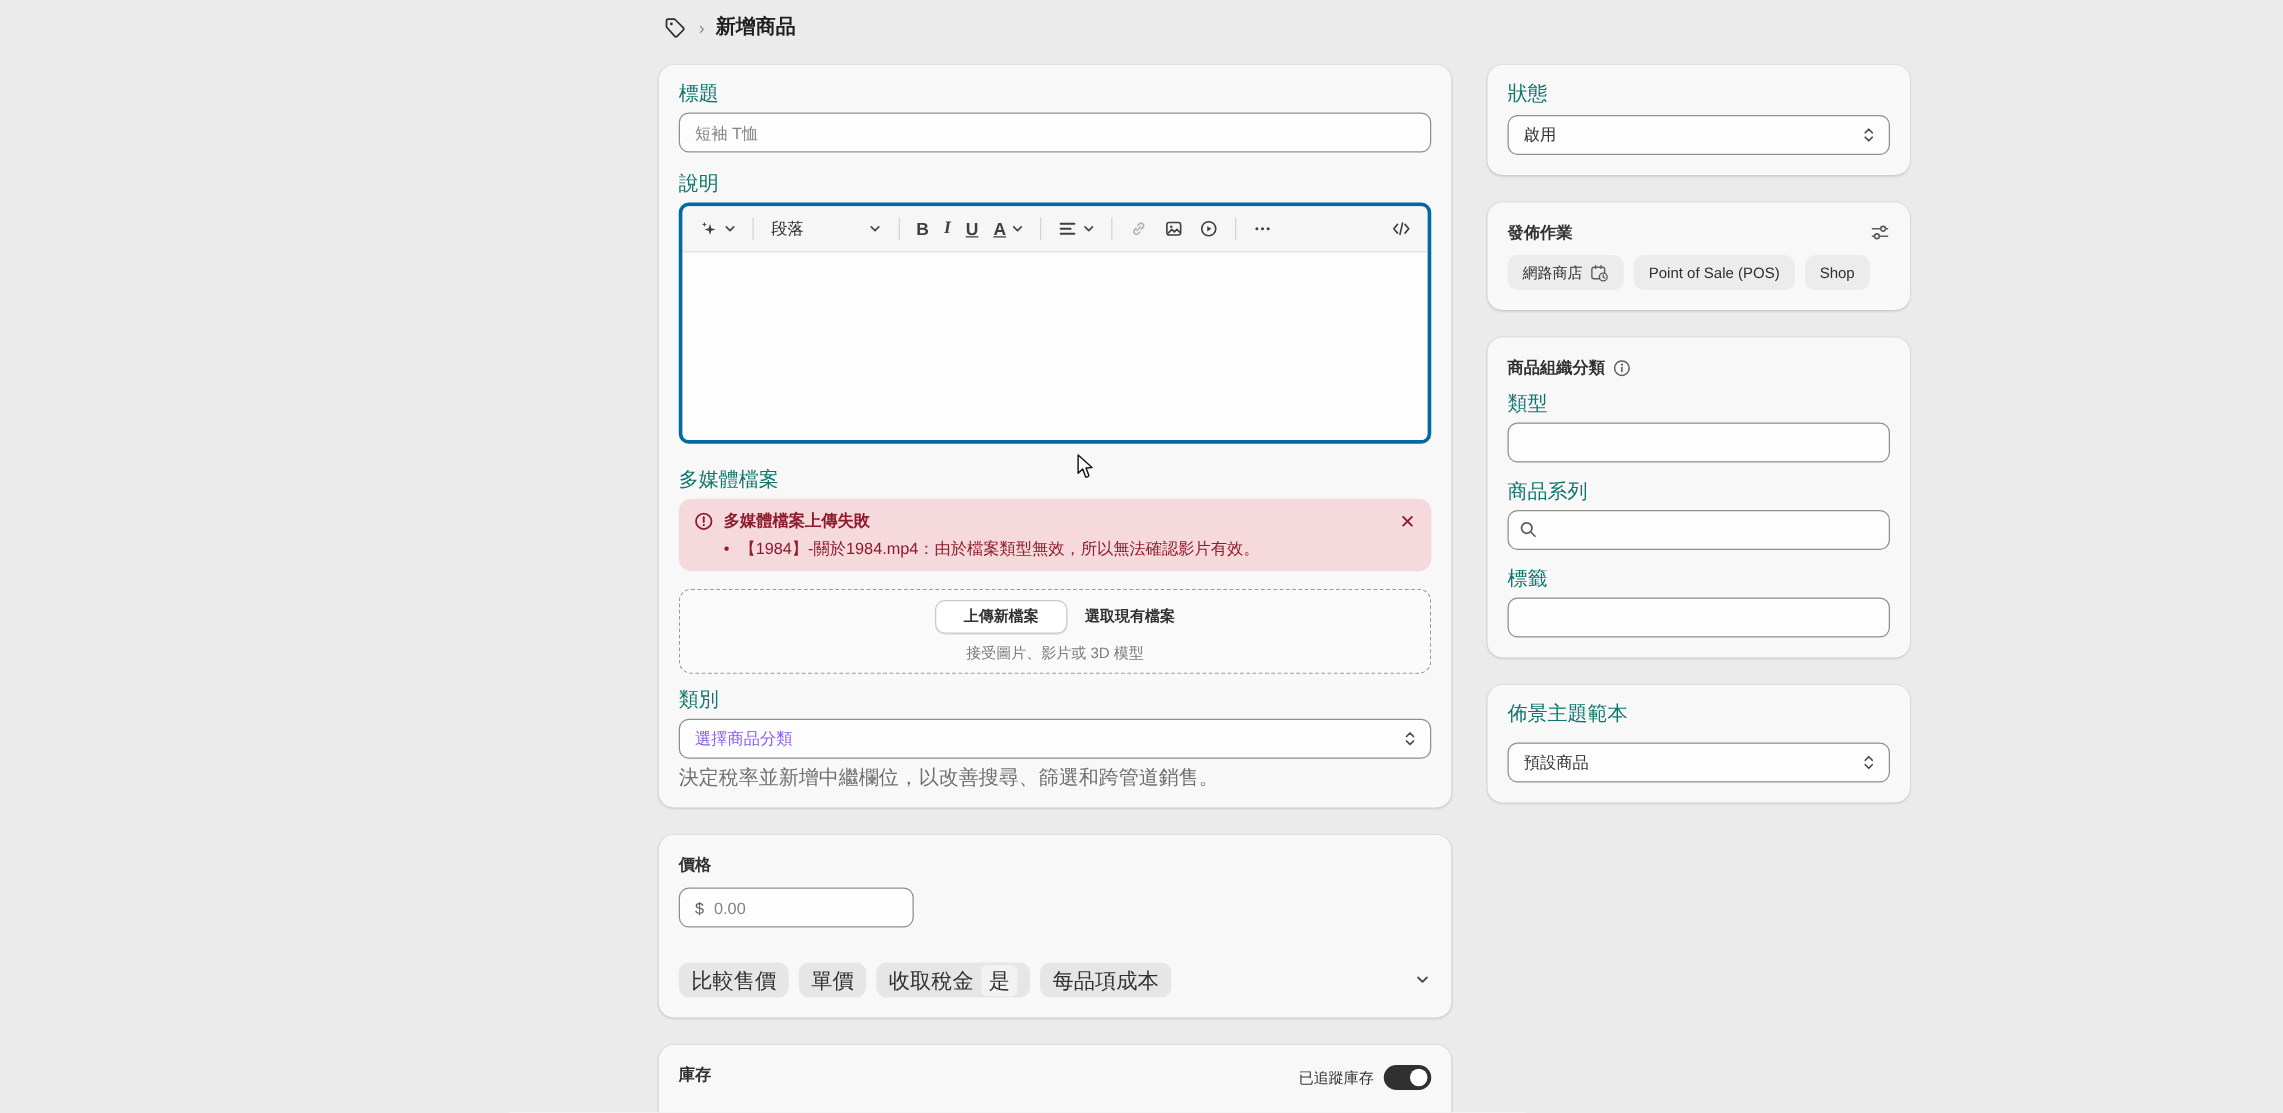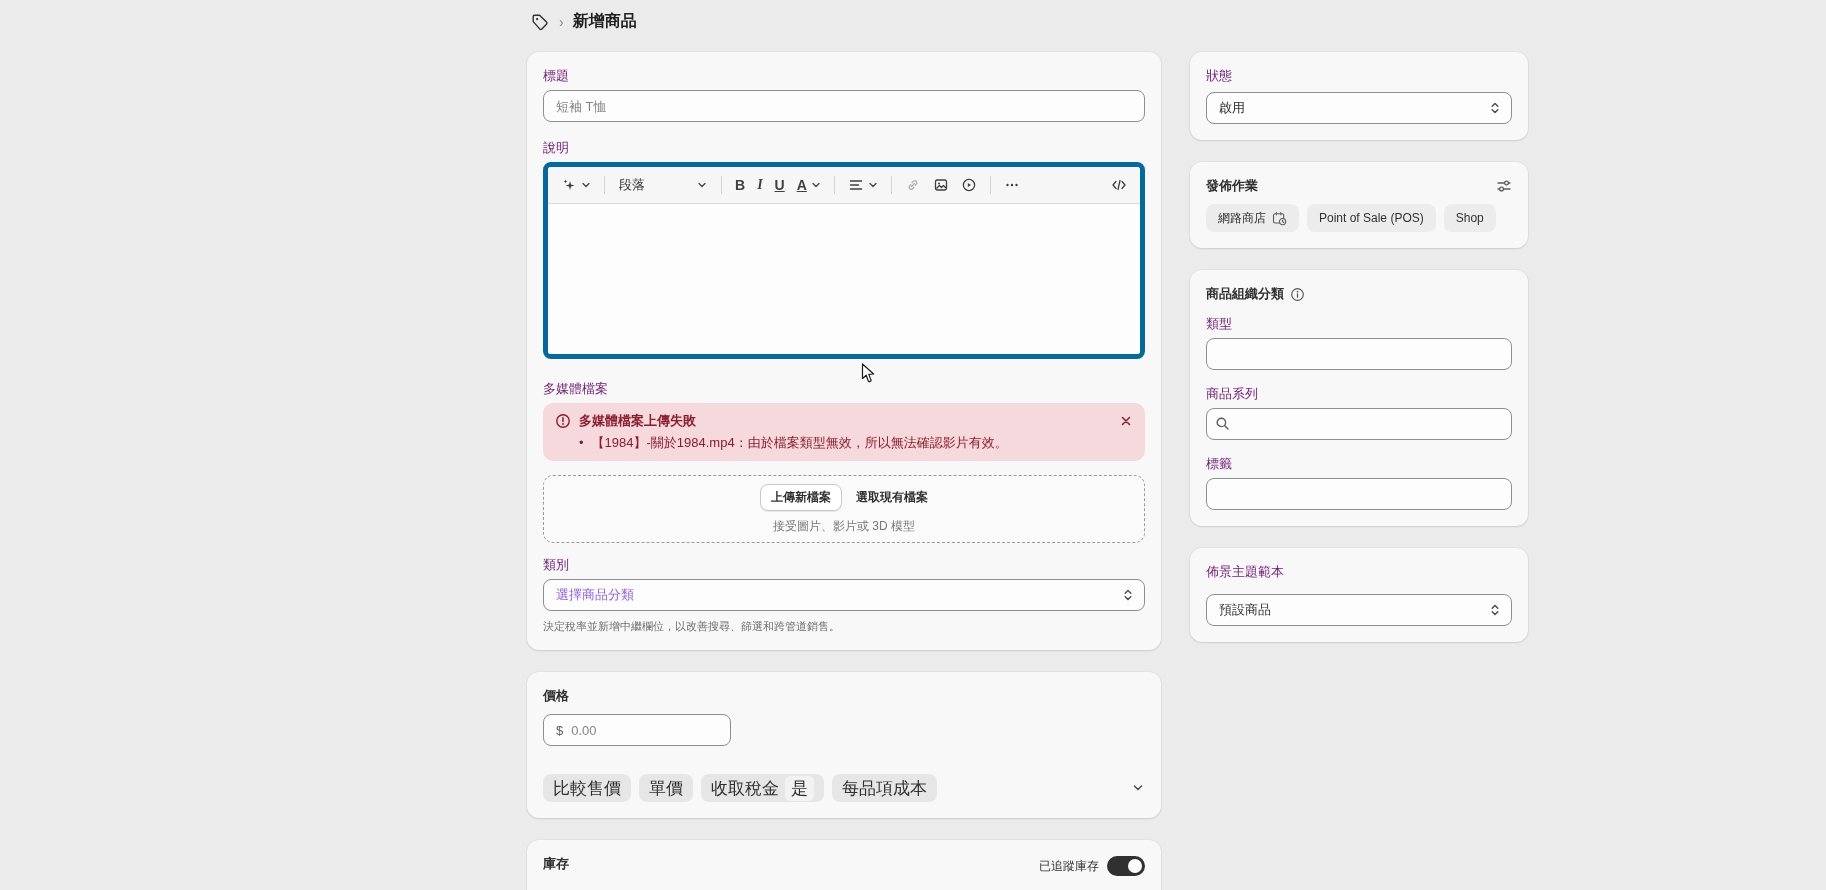--- a/index.html
+++ b/index.html
@@ -9,49 +9,49 @@
     -webkit-font-smoothing:antialiased;
   }
   
   .breadcrumb{position:absolute;left:530px;top:11px;display:flex;align-items:center;gap:9px;}
   .breadcrumb .sep{color:#8a8a8a;font-size:14px;line-height:1;}
   .page-title{font-size:16px;font-weight:700;color:#1f1f1f;}
   
   .main-col{position:absolute;left:527px;top:52px;width:634px;display:flex;flex-direction:column;gap:22px;}
   .side-col{position:absolute;left:1190px;top:52px;width:338px;display:flex;flex-direction:column;gap:22px;}
   .card{background:#f8f8f8;border-radius:12px;box-shadow:0 1px 2px rgba(0,0,0,.10),0 0 0 1px rgba(0,0,0,.03);padding:16px;box-sizing:border-box;}
-  .label{display:block;font-size:13px;line-height:16px;color:#701a75;margin-bottom:6px;}
+  .label{display:block;font-size:16px;line-height:16px;color:#0f766e;margin-bottom:6px;}
   .heading{font-size:13px;line-height:16px;font-weight:700;color:#303030;}
   .input{width:100%;box-sizing:border-box;height:32px;background:#fdfdfd;border:1px solid #8f8f8f;border-radius:8px;padding:0 12px;font-size:13px;color:#303030;font-family:inherit;outline:none;}
   .input::placeholder{color:#848484;}
   .selectbox{display:flex;align-items:center;justify-content:space-between;height:32px;background:#fdfdfd;border:1px solid #8f8f8f;border-radius:8px;padding:0 10px 0 12px;font-size:13px;box-sizing:border-box;cursor:pointer;}
   .selectbox .val{color:#303030;}
   .selectbox .ph{color:#8b5cf6;}
-  .help-text{font-size:11px;line-height:15px;color:#6f6f6f;margin-top:8px;}
-  
-  .editor{border:5px solid #0369a1;border-radius:8px;overflow:hidden;margin-bottom:22px;background:#fbfbfb;}
+  .help-text{font-size:16px;line-height:15px;color:#6f6f6f;margin-top:8px;}
+  
+  .editor{border:3px solid #0369a1;border-radius:8px;overflow:hidden;margin-bottom:22px;background:#fbfbfb;}
   .editor-toolbar{display:flex;align-items:center;height:36px;padding:0 8px;background:#f6f6f6;border-bottom:1px solid #dadada;gap:2px;}
   .tb-btn{display:flex;align-items:center;gap:4px;padding:4px 5px;border-radius:6px;cursor:pointer;color:#3f3f3f;}
   .tb-div{width:1px;height:18px;background:#d4d4d4;margin:0 6px;flex:none;}
   .tb-letter{font-size:14px;line-height:16px;font-weight:700;}
   .tb-letter.it{font-style:italic;font-weight:600;font-family:"Liberation Serif",serif;}
   .tb-letter.un{text-decoration:underline;font-weight:600;}
   .tb-para{font-size:13px;color:#303030;display:flex;align-items:center;gap:52px;padding:4px 6px;}
   .editor-body{height:150px;background:#fdfdfd;}
   .tb-spacer{flex:1;}
   
   .banner{background:#f6d9dc;border-radius:10px;padding:10px 12px;margin-bottom:14px;color:#8e1b2c;}
   .banner-head{display:flex;align-items:center;gap:8px;}
   .banner-title{font-size:13px;font-weight:700;line-height:16px;flex:1;}
   .banner-item{display:flex;gap:8px;font-size:13px;line-height:17px;margin:5px 0 0 24px;}
   .banner-close{cursor:pointer;display:flex;align-items:center;}
   
   .dropzone{border:1px dashed #9a9a9a;border-radius:10px;height:66px;display:flex;flex-direction:column;align-items:center;justify-content:center;gap:7px;margin-bottom:14px;background:#fafafa;}
   .dropzone-row{display:flex;align-items:center;gap:14px;}
-  .btn-secondary{background:#ffffff;border:1px solid #c9c9c9;border-radius:8px;box-shadow:0 1px 0 rgba(0,0,0,.08);padding:4px 10px;font-size:12px;font-weight:600;color:#303030;cursor:pointer;font-family:inherit;}
+  .btn-secondary{background:#ffffff;border:1px solid #c9c9c9;border-radius:8px;box-shadow:0 1px 0 rgba(0,0,0,.08);padding:4px 22px;font-size:12px;font-weight:600;color:#303030;cursor:pointer;font-family:inherit;}
   .btn-plain{background:none;border:none;font-size:12px;font-weight:600;color:#303030;cursor:pointer;font-family:inherit;padding:0;}
   .dropzone-hint{font-size:12px;color:#7a7a7a;}
   
   .price-wrap{display:flex;align-items:center;width:188px;height:32px;background:#fdfdfd;border:1px solid #8f8f8f;border-radius:8px;box-sizing:border-box;padding:0 12px;gap:6px;}
   .price-wrap .cur{font-size:13px;color:#5c5f62;}
   .price-wrap input{border:none;background:transparent;outline:none;font-size:13px;width:100%;font-family:inherit;color:#303030;}
   .price-wrap input::placeholder{color:#848484;}
   .chips-row{display:flex;align-items:center;margin-top:28px;}
   .chips{display:flex;align-items:center;gap:8px;flex:1;flex-wrap:wrap;}
   .chip{display:inline-flex;align-items:center;gap:6px;background:#e6e6e6;border-radius:8px;height:28px;padding:0 10px;font-size:17px;color:#303030;cursor:pointer;}

